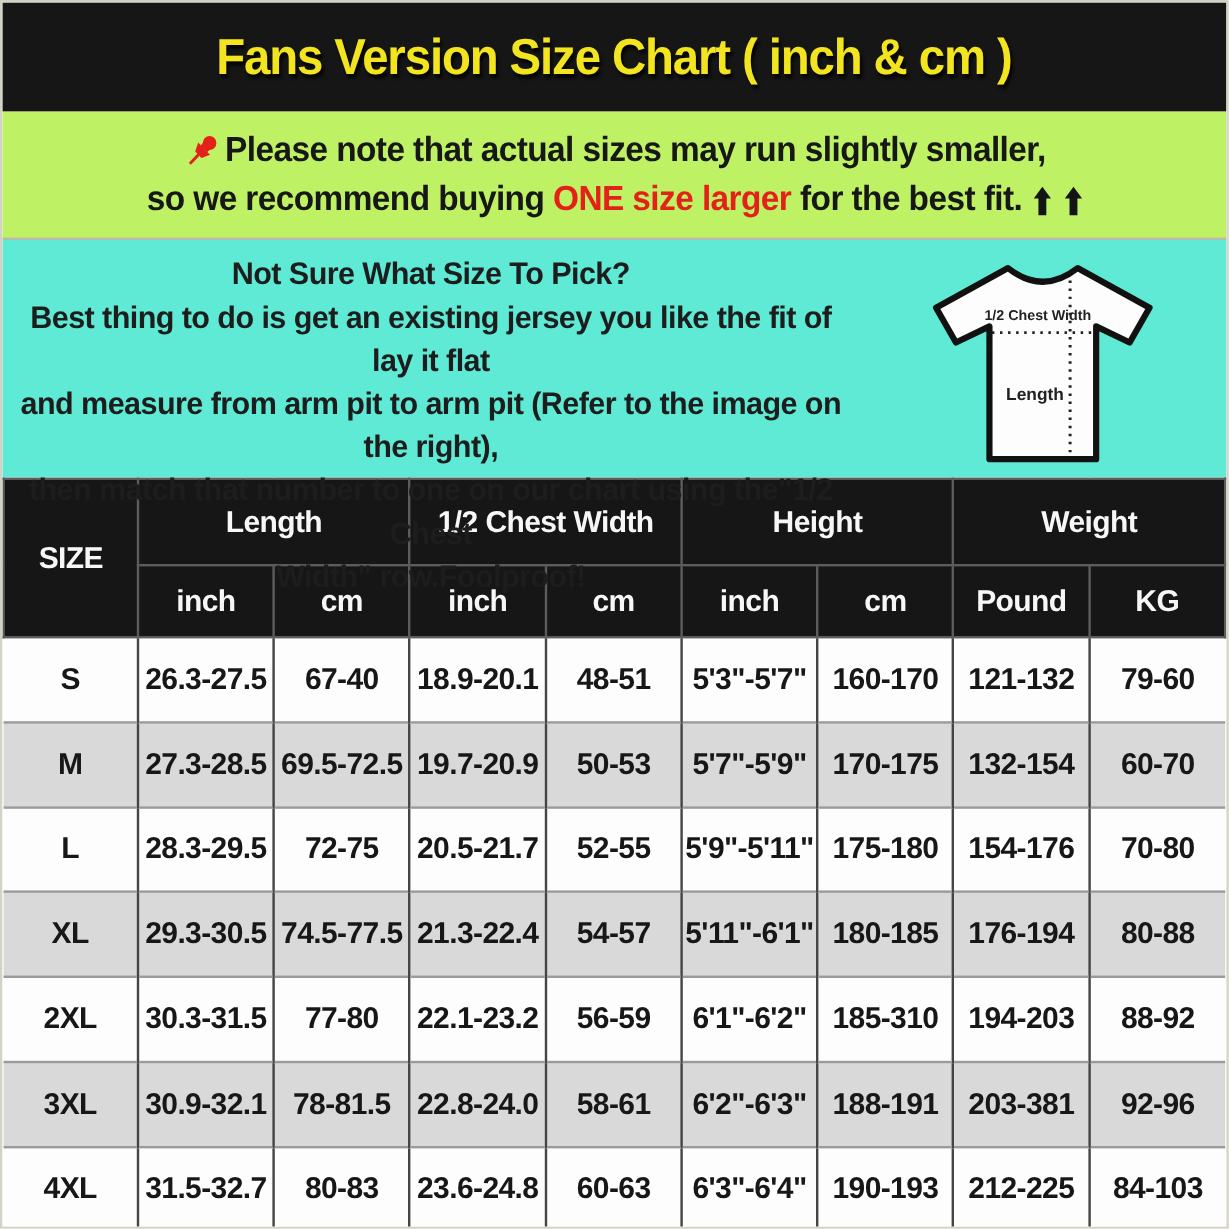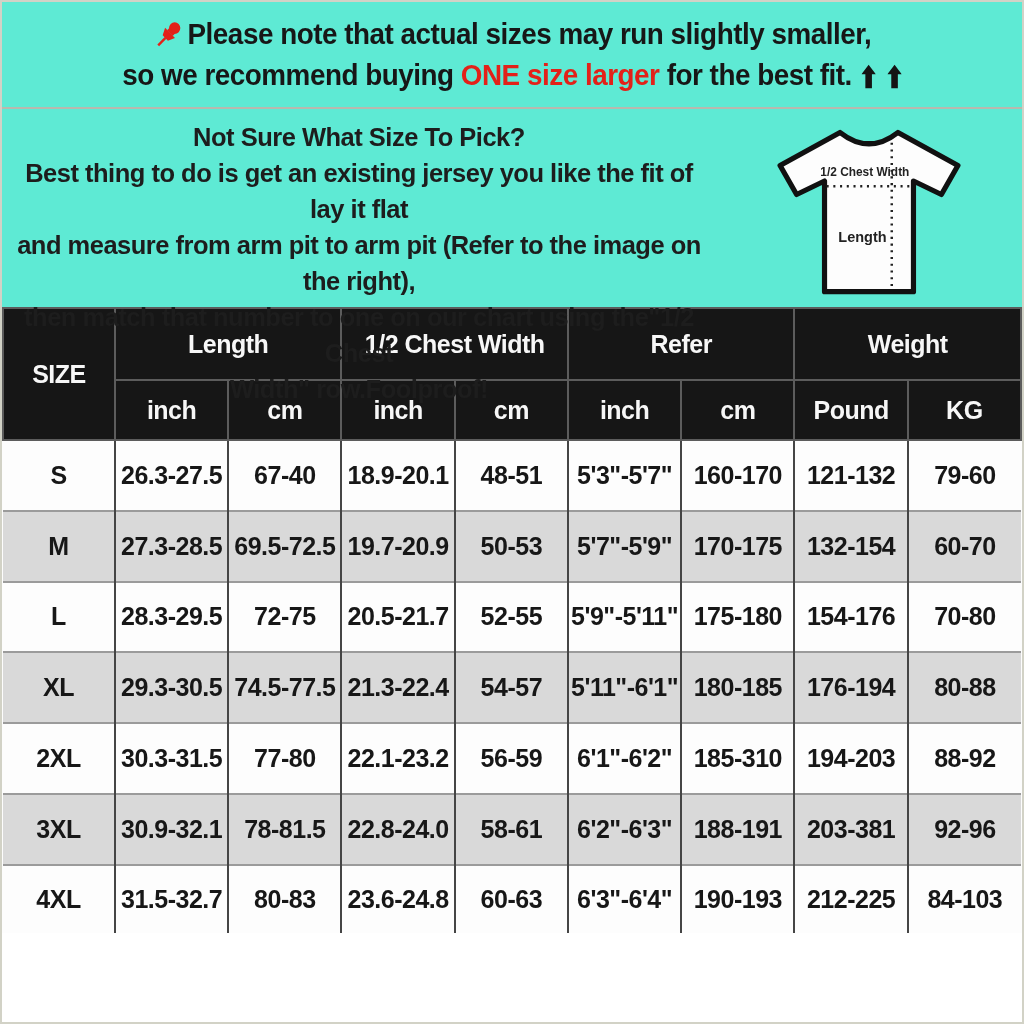--- a/index.html
+++ b/index.html
@@ -4,21 +4,21 @@
 <style>
   * { margin:0; padding:0; box-sizing:border-box; }
   body { width:1024px; height:1024px; background:#e9e9e2; font-family:"Liberation Sans","DejaVu Sans",sans-serif; font-weight:700; }
   .page { width:1024px; height:1024px; background:#fff; border:2px solid #d2d2c6; overflow:hidden; }
 
   
   .title-bar { height:91px; background:#161616; display:flex; align-items:center; justify-content:center; }
   .title-bar h1 { color:#f2e41e; font-size:42px; letter-spacing:-1px; transform:scaleX(0.94); text-shadow:2px 3px 3px rgba(0,0,0,.85); white-space:nowrap; }
 
   
-  .note { height:107px; background:#5eead4; border-bottom:2px solid #b9b9ae; display:flex; flex-direction:column; justify-content:center; align-items:center; gap:8px; }
+  .note { height:107px; background:#bef264; border-bottom:2px solid #b9b9ae; display:flex; flex-direction:column; justify-content:center; align-items:center; gap:8px; }
   .note-line { font-size:29px; color:#171717; letter-spacing:-0.5px; transform:scaleX(0.96); display:flex; align-items:center; white-space:pre-wrap; }
   .note-line .red { color:#e32119; }
   .pin { display:inline-flex; margin-right:2px; position:relative; top:2px; }
   .arrows { display:inline-flex; gap:12px; margin-left:10px; position:relative; top:1px; }
 
   
   .instructions { height:198px; background:#5eead4; display:flex; }
   .inst-text { width:70%; padding-top:10px; text-align:center; color:#1d1d1d; }
   .inst-text p { font-size:26px; line-height:36px; letter-spacing:-0.5px; transform:scaleX(0.98); }
   .shirt-wrap { width:30%; display:flex; align-items:center; justify-content:center; padding-top:6px; }
@@ -33,20 +33,23 @@
   .size-table td:first-child { border-left:none; }
   .size-table td:last-child { border-right:none; }
   .size-table tbody tr:nth-child(even) { background:#d9d9d9; }
   .size-table col.size-col { width:11%; }
 </style>
 </head>
 <body>
 
 <div class="page">
 
+  <header class="title-bar">
+    <h1>Fans Version Size Chart ( inch &amp; cm )</h1>
+  </header>
 
   <section class="note">
     <p class="note-line">
       <span class="pin">
         <svg width="34" height="34" viewBox="0 0 30 30" aria-hidden="true">
           <g transform="rotate(45 15 13)" fill="#e32119">
             <circle cx="15" cy="6" r="5.2"></circle>
             <rect x="11.4" y="9" width="7.2" height="3.2"></rect>
             <path d="M8.6 12 h12.8 l-3 6.2 h-6.8 z"></path>
             <rect x="14" y="18" width="2.2" height="9.5"></rect>
@@ -102,21 +105,21 @@
         <col>
         <col>
         <col>
         <col>
     </colgroup>
     <thead>
       <tr>
         <th rowspan="2">SIZE</th>
         <th colspan="2">Length</th>
         <th colspan="2">1/2 Chest Width</th>
-        <th colspan="2">Refer</th>
+        <th colspan="2">Height</th>
         <th colspan="2">Weight</th>
       </tr>
       <tr>
         <th>inch</th>
         <th>cm</th>
         <th>inch</th>
         <th>cm</th>
         <th>inch</th>
         <th>cm</th>
         <th>Pound</th>

